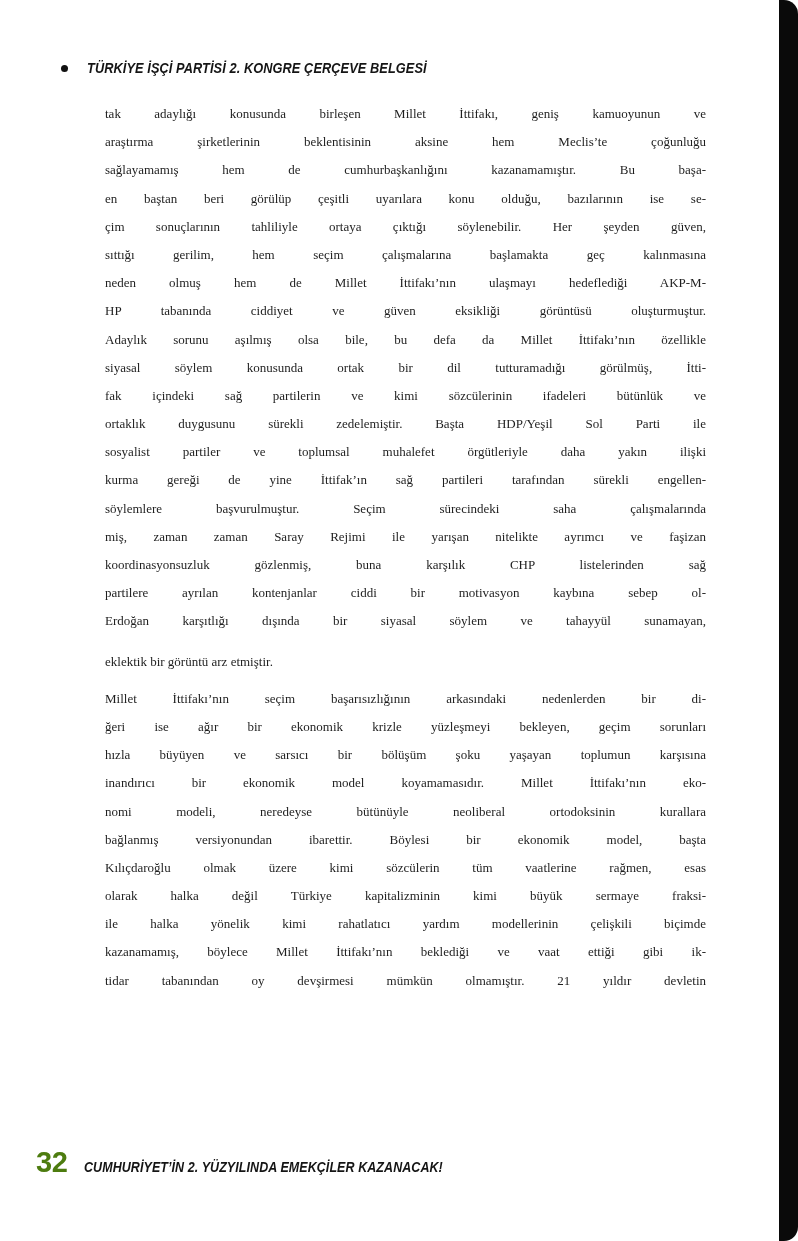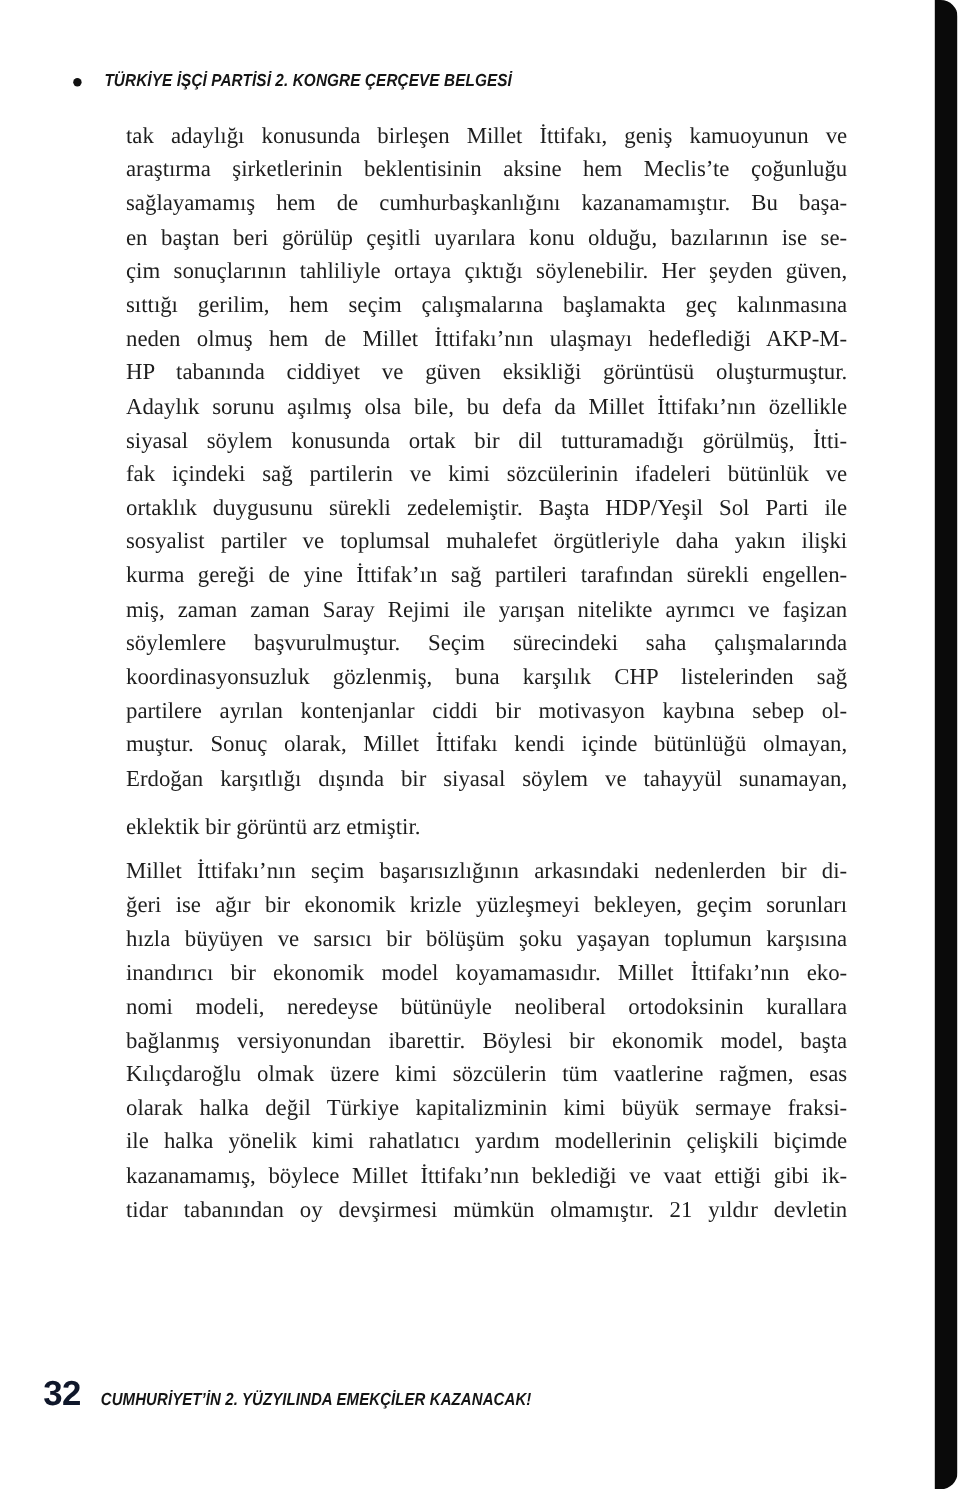--- a/index.html
+++ b/index.html
@@ -41,21 +41,21 @@
     transform: scaleX(0.88);
     transform-origin: 0 50%;
   }
 
   
   .text-block {
     position: absolute;
     left: 105px; top: 100px;
     width: 601px;
     color: #1e1e1e;
-    font-size: 19px;
+    font-size: 13px;
     line-height: 28.2px;
     text-rendering: optimizeLegibility;
   }
   .paragraph { margin: 0 0 9px 0; }
   .line {
     height: 28.2px;
     overflow: hidden;
     text-align: justify;
     text-align-last: justify;
   }
@@ -66,21 +66,21 @@
     position: absolute;
     left: 36px; top: 1146px;
     display: flex; align-items: baseline;
     white-space: nowrap;
   }
   .page-number {
     font-family: "Liberation Sans", sans-serif;
     font-weight: 700;
     font-size: 29px;
     letter-spacing: -0.5px;
-    color: #0f172a;
+    color: #4d7c0f;
   }
   .footer-slogan {
     display: inline-block;
     margin-left: 17px;
     font-family: "Liberation Sans", sans-serif;
     font-style: italic;
     font-weight: 700;
     font-size: 14.5px;
     letter-spacing: 0.1px;
     color: #151515;
@@ -115,25 +115,24 @@
         <div class="line">çim sonuçlarının tahliliyle ortaya çıktığı söylenebilir. Her şeyden güven,</div>
         <div class="line">sıttığı gerilim, hem seçim çalışmalarına başlamakta geç kalınmasına</div>
         <div class="line">neden olmuş hem de Millet İttifakı’nın ulaşmayı hedeflediği AKP-M-</div>
         <div class="line">HP tabanında ciddiyet ve güven eksikliği görüntüsü oluşturmuştur.</div>
         <div class="line">Adaylık sorunu aşılmış olsa bile, bu defa da Millet İttifakı’nın özellikle</div>
         <div class="line">siyasal söylem konusunda ortak bir dil tutturamadığı görülmüş, İtti-</div>
         <div class="line">fak içindeki sağ partilerin ve kimi sözcülerinin ifadeleri bütünlük ve</div>
         <div class="line">ortaklık duygusunu sürekli zedelemiştir. Başta HDP/Yeşil Sol Parti ile</div>
         <div class="line">sosyalist partiler ve toplumsal muhalefet örgütleriyle daha yakın ilişki</div>
         <div class="line">kurma gereği de yine İttifak’ın sağ partileri tarafından sürekli engellen-</div>
+        <div class="line">söylemlere başvurulmuştur. Seçim sürecindeki saha çalışmalarında</div>
         <div class="line">miş, zaman zaman Saray Rejimi ile yarışan nitelikte ayrımcı ve faşizan</div>
-        <div class="line">söylemlere başvurulmuştur. Seçim sürecindeki saha çalışmalarında</div>
         <div class="line">koordinasyonsuzluk gözlenmiş, buna karşılık CHP listelerinden sağ</div>
         <div class="line">partilere ayrılan kontenjanlar ciddi bir motivasyon kaybına sebep ol-</div>
-        <div class="line">muştur. Sonuç olarak, Millet İttifakı kendi içinde bütünlüğü olmayan,</div>
         <div class="line">Erdoğan karşıtlığı dışında bir siyasal söylem ve tahayyül sunamayan,</div>
         <div class="line last">eklektik bir görüntü arz etmiştir.</div>
       </div>
     <div class="paragraph" data-last-align="justify">
         <div class="line">Millet İttifakı’nın seçim başarısızlığının arkasındaki nedenlerden bir di-</div>
         <div class="line">ğeri ise ağır bir ekonomik krizle yüzleşmeyi bekleyen, geçim sorunları</div>
         <div class="line">hızla büyüyen ve sarsıcı bir bölüşüm şoku yaşayan toplumun karşısına</div>
         <div class="line">inandırıcı bir ekonomik model koyamamasıdır. Millet İttifakı’nın eko-</div>
         <div class="line">nomi modeli, neredeyse bütünüyle neoliberal ortodoksinin kurallara</div>
         <div class="line">bağlanmış versiyonundan ibarettir. Böylesi bir ekonomik model, başta</div>

